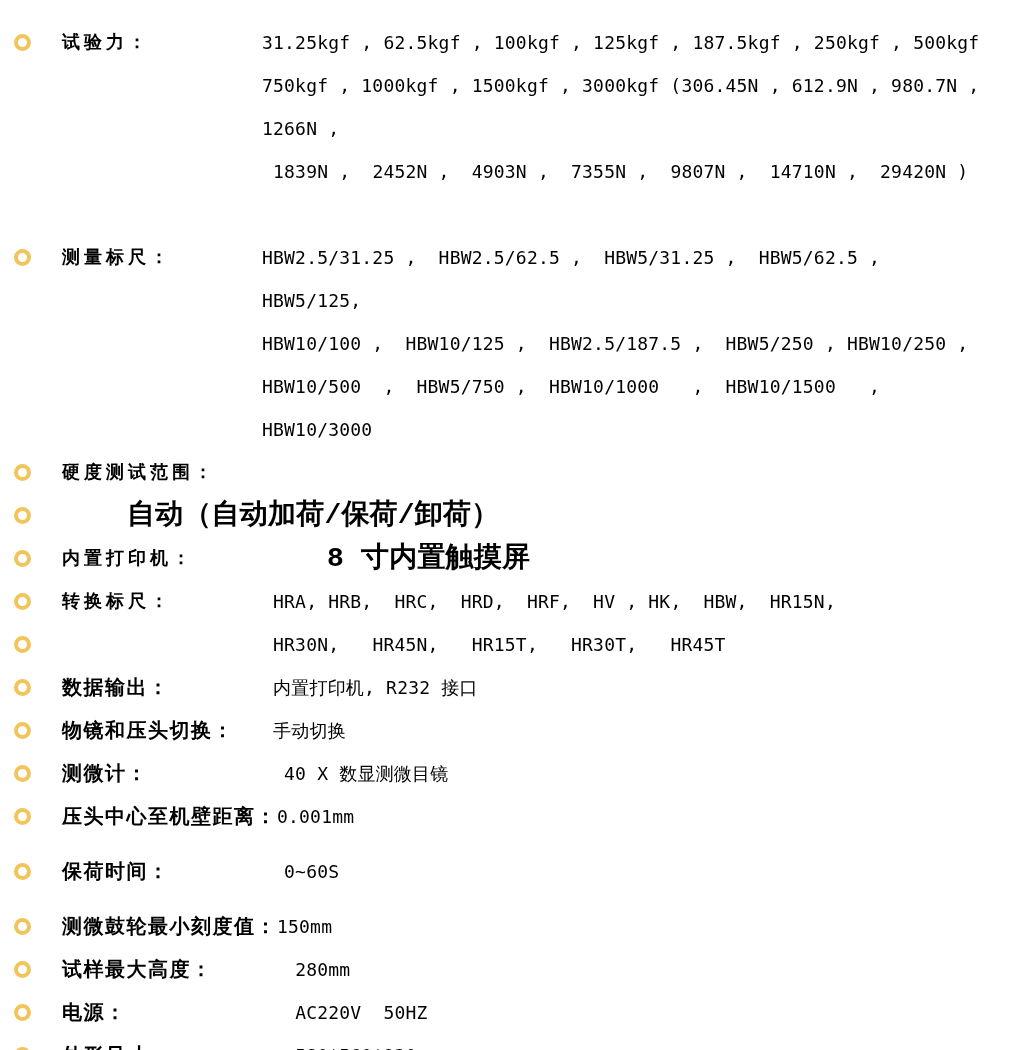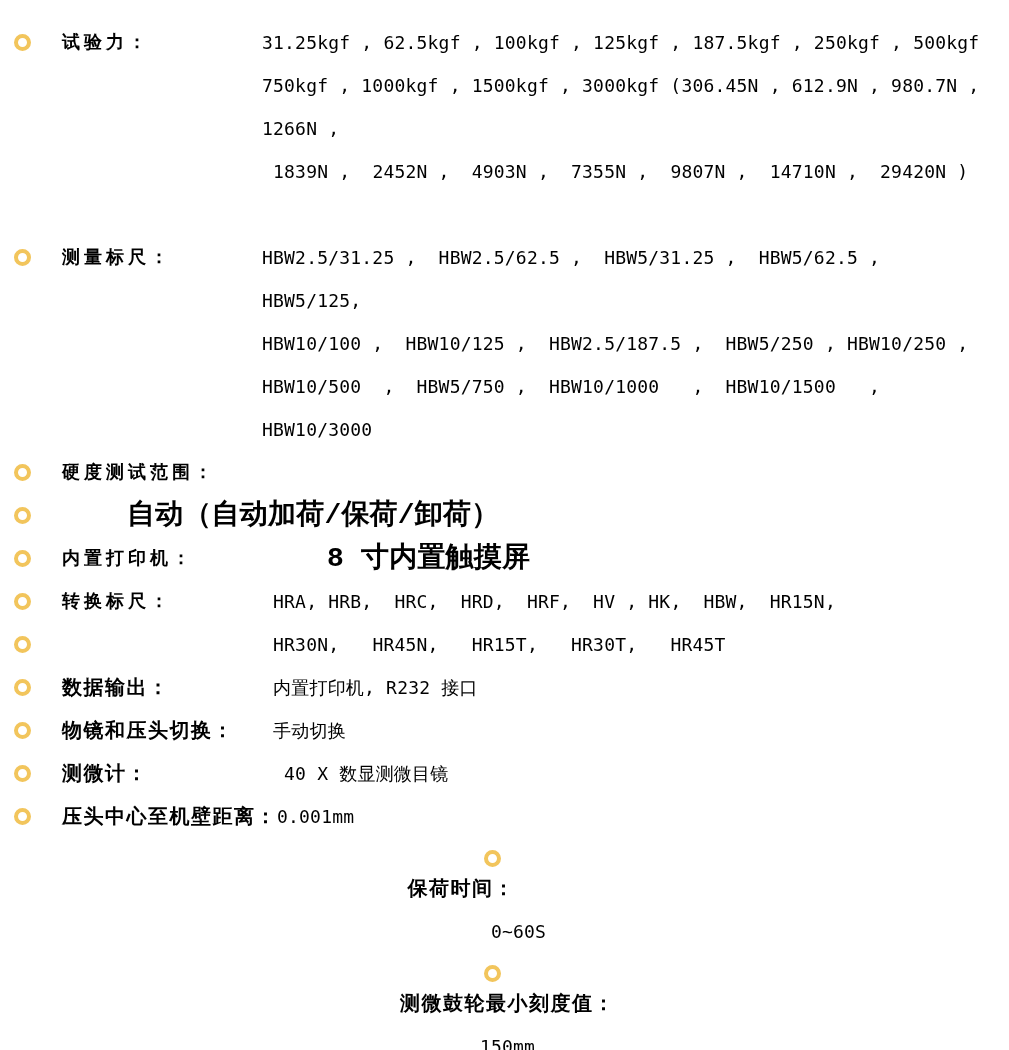--- a/index.html
+++ b/index.html
@@ -64,21 +64,21 @@
     letter-spacing: 0.2px;
     white-space: pre-wrap;
   }
   .val.cjkb {
     font-family: Liberation Mono, monospace;
     font-weight: 700;
     font-size: 28px;
     margin-left: 48px;
   }
   .mb43 { margin-bottom: 43px; }
-  .mt12 { margin-top: 12px; flex-direction: column; }
+  .mt12 { margin-top: 12px; }
 </style>
 </head>
 <body>
 
 <div class="doc">
 
   <div class="row multi mb43">
     <span class="bullet"></span>
     <span class="lbl b">试验力：</span>
     <span class="val">31.25kgf , 62.5kgf , 100kgf , 125kgf , 187.5kgf , 250kgf , 500kgf
@@ -160,20 +160,21 @@
 
   <div class="row">
     <span class="bullet"></span>
     <span class="lbl r">试样最大高度：</span>
     <span class="val">   280mm</span>
   </div>
 
   <div class="row">
     <span class="bullet"></span>
     <span class="lbl r">电源：</span>
+    <span class="val">   AC220V  50HZ</span>
   </div>
 
   <div class="row">
     <span class="bullet"></span>
     <span class="lbl r">外形尺寸：</span>
     <span class="val">   580*560*930mm</span>
   </div>
 
 </div>
 

